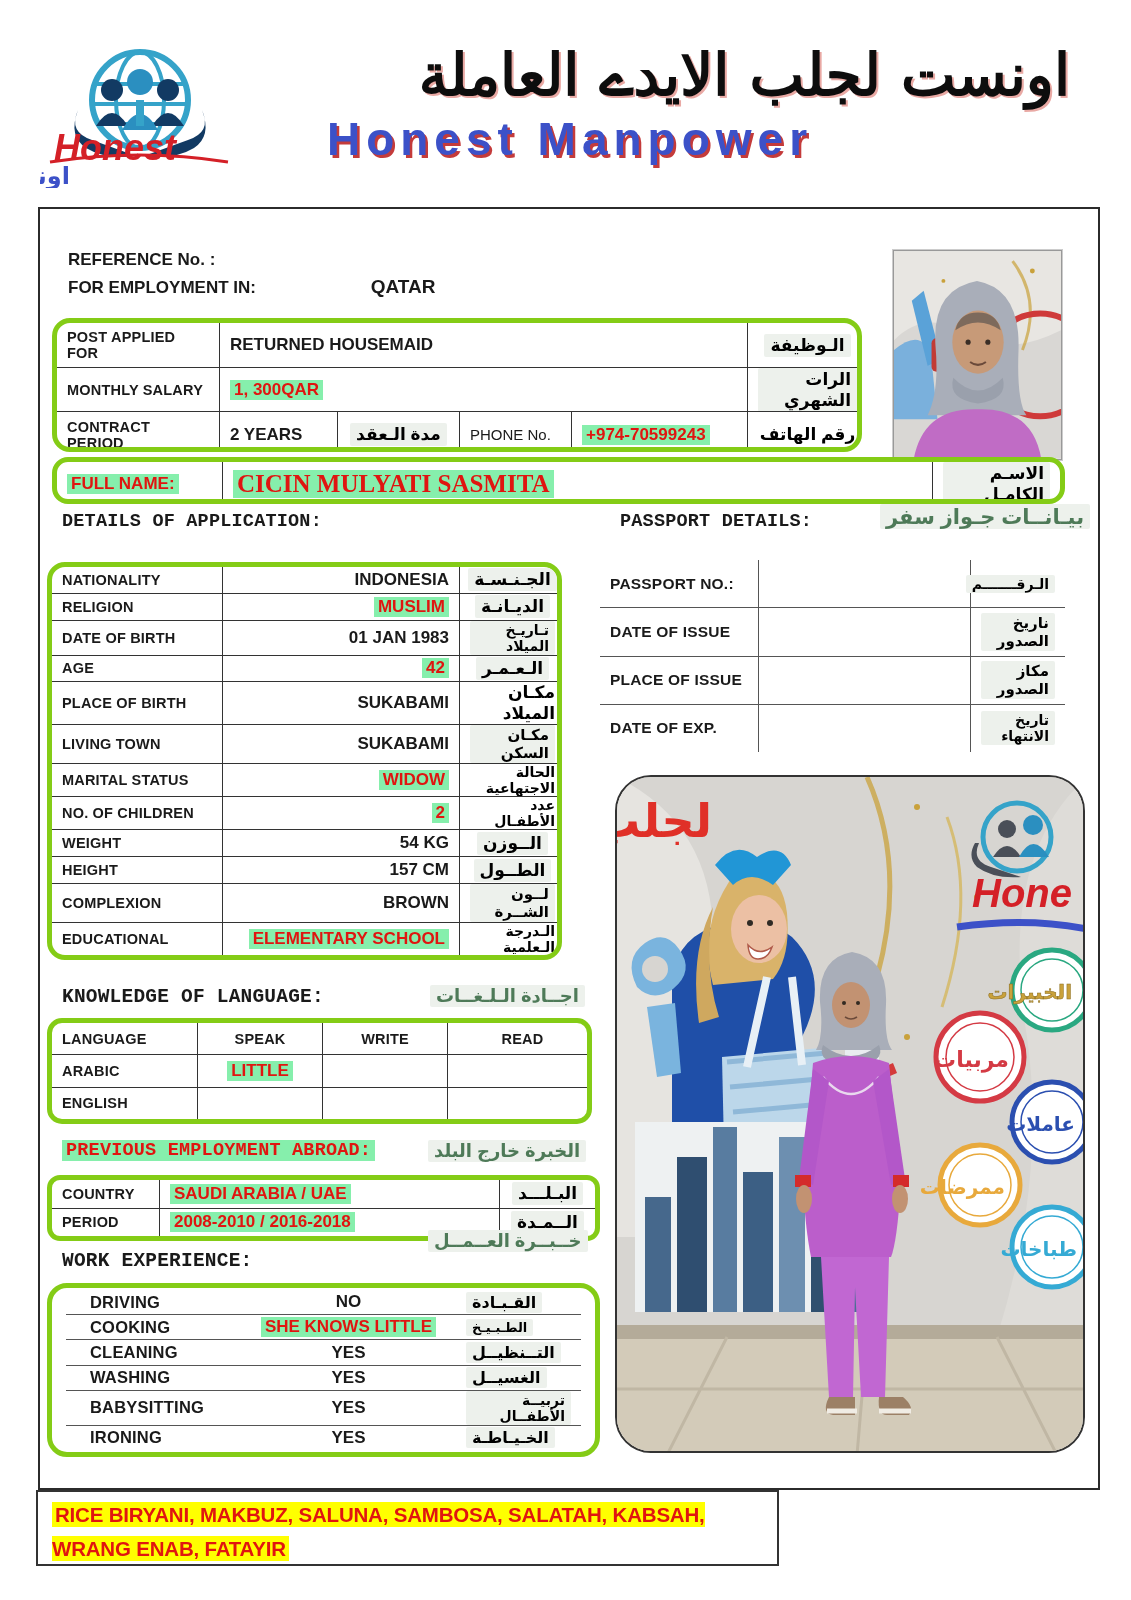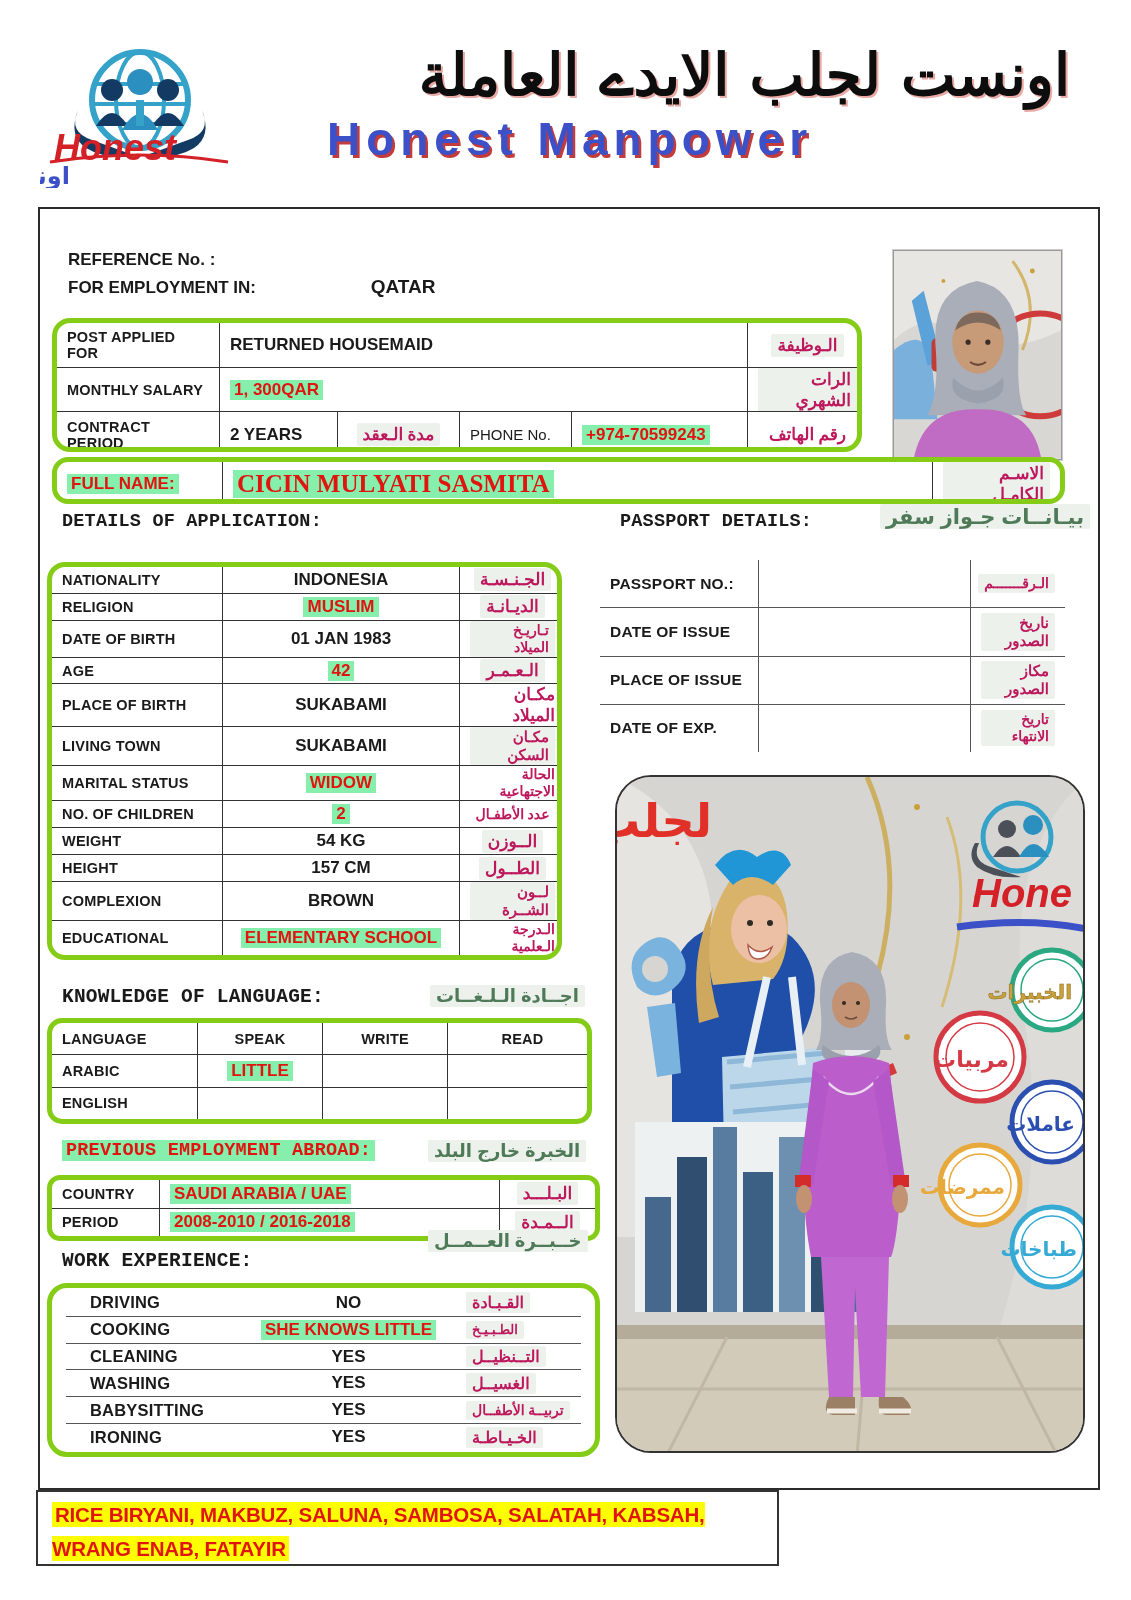--- a/index.html
+++ b/index.html
@@ -25,21 +25,21 @@
   .ref-block{position:absolute;left:68px;top:246px;font-size:17px;font-weight:bold;line-height:27px;}
   .ref-row span.val{margin-left:110px;font-size:19px;}
 
   
   .rbox{position:absolute;border:5px solid #84cc16;border-radius:18px;overflow:hidden;background:#fff;}
   .cell{display:flex;align-items:center;padding:0 10px;}
   .b-l{border-left:1.5px solid #333;}
   .b-t{border-top:1.5px solid #333;}
   .lbl{font-size:14.5px;font-weight:bold;letter-spacing:0.2px;}
   .val{font-size:17px;font-weight:bold;}
-  .ar{direction:rtl;font-size:17px;font-weight:bold;color:#be185d;justify-content:center;font-family:Liberation Serif, serif;}
+  .ar{direction:rtl;font-size:17px;font-weight:bold;color:#000000;justify-content:center;}
   .chip{background:#edf1ec;padding:1px 6px;border-radius:2px;}
   .hl{background:#86efac;color:#e01510;padding:0 4px;}
 
   
   .job-table{left:52px;top:318px;width:810px;height:134px;display:grid;
     grid-template-rows:44px 44px 46px;}
   .job-row{display:grid;grid-template-columns:162px 1fr 120px;}
   .job-row3{display:grid;grid-template-columns:162px 118px 122px 112px 176px 120px;}
 
   
@@ -53,21 +53,21 @@
   .name-bar .fn-value{font-family:"Liberation Serif","DejaVu Serif",serif;font-size:25px;font-weight:bold;}
 
   
   .sec-head{position:absolute;font-size:18.5px;font-weight:bold;letter-spacing:0.2px;font-family:Liberation Mono, monospace;}
   .ar-head{position:absolute;direction:rtl;font-size:18px;font-weight:bold;color:#4e7a58;}
 
   
   .details-table{left:47px;top:562px;width:515px;height:398px;display:flex;flex-direction:column;}
   .d-row{flex:1;display:grid;grid-template-columns:170px 237px 106px;}
   .d-row + .d-row{border-top:1.5px solid #333;}
-  .d-row .cell:nth-child(2){justify-content:center;}
+  .d-row .cell:nth-child(2){justify-content:flex-end;}
 
   
   .pass-table{position:absolute;left:600px;top:560px;width:465px;height:192px;
     display:flex;flex-direction:column;}
   .p-row{flex:1;display:grid;grid-template-columns:158px 213px 94px;}
   .p-row + .p-row{border-top:1.5px solid #555;}
   .p-row .cell:nth-child(2){border-left:1.5px solid #555;border-right:1.5px solid #555;}
   .p-row .ar{justify-content:flex-start;}
 
   

